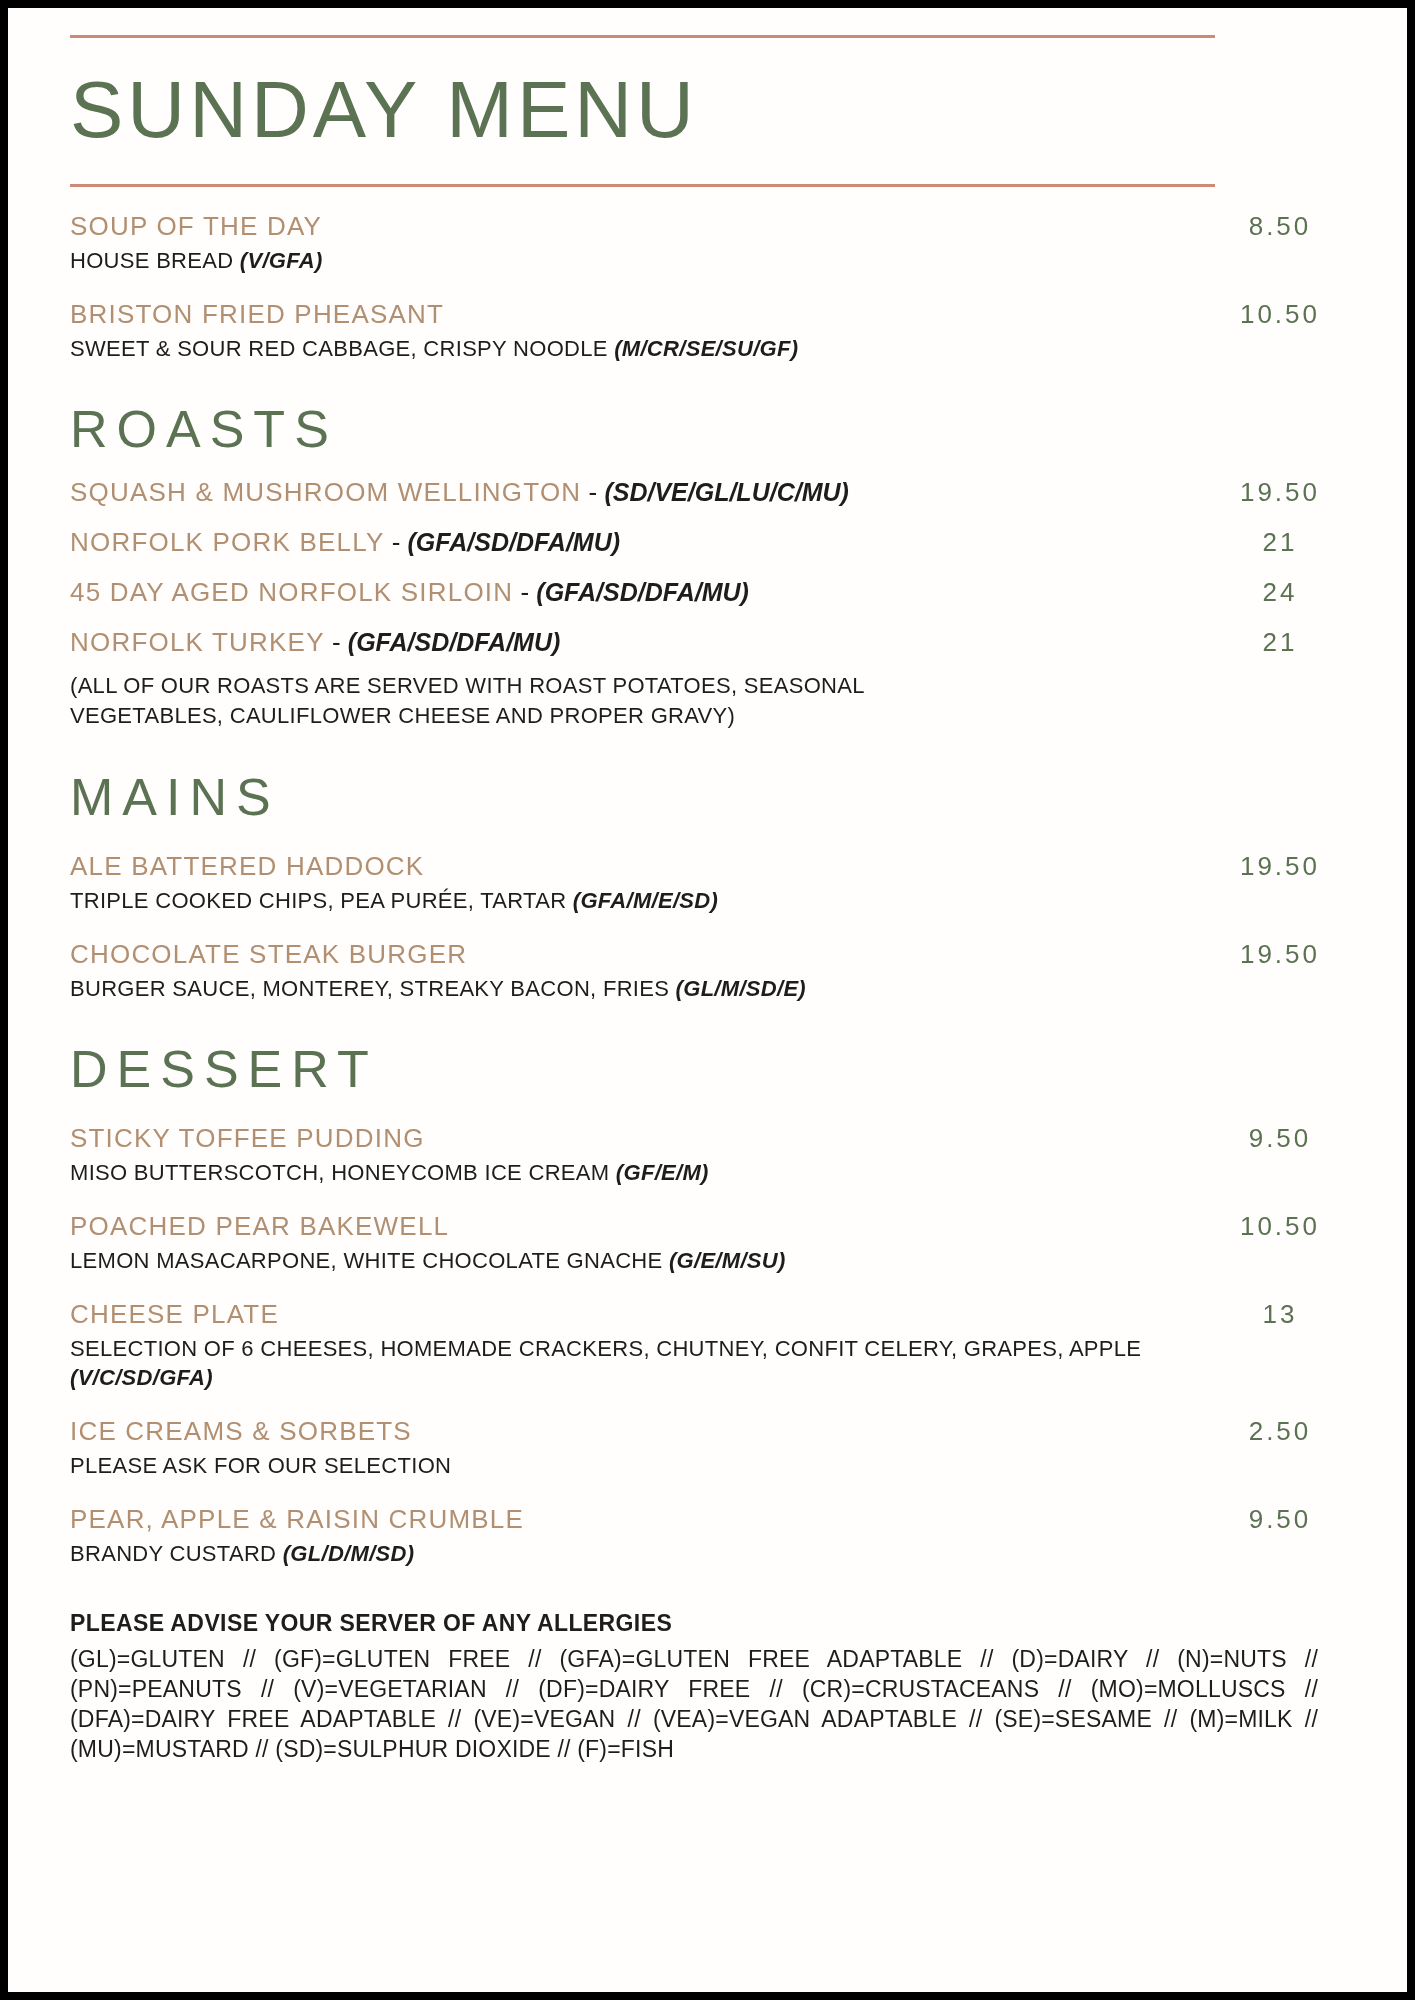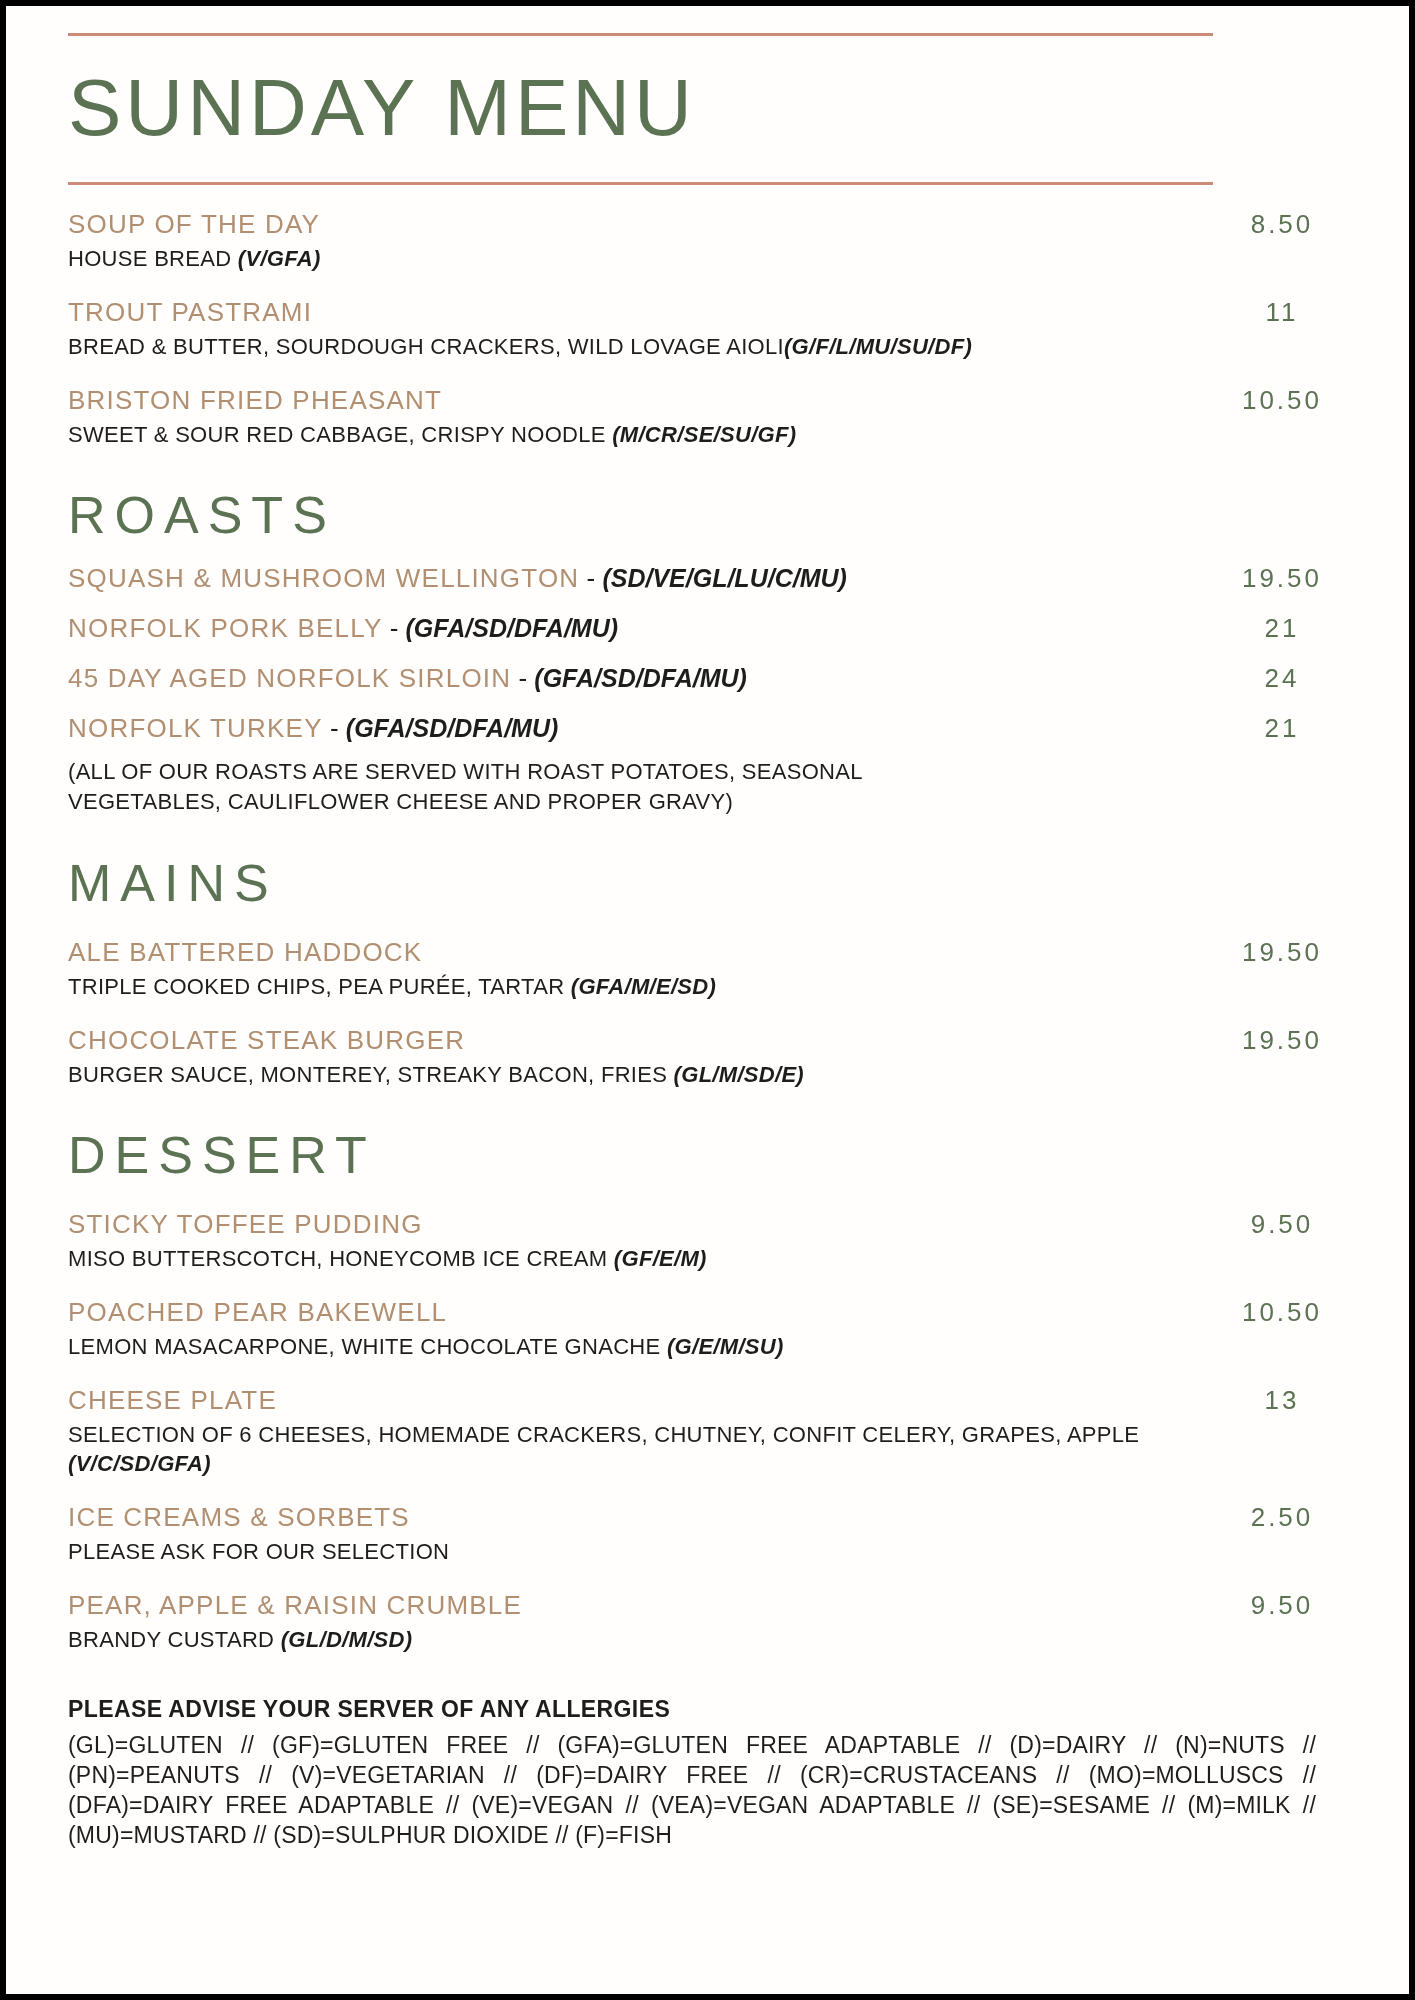--- a/index.html
+++ b/index.html
@@ -4,21 +4,21 @@
 <style>
   * { margin:0; padding:0; box-sizing:border-box; }
   html,body { background:#ffffff; }
   body {
     width:1415px; height:2000px;
     font-family:"Liberation Sans","DejaVu Sans",sans-serif;
     color:#1d1d1b;
   }
   .page {
     width:1415px; height:2000px;
-    border:6px solid #000000;
+    border:8px solid #000000;
     background:#fffefd;
     padding:0 62px;
     overflow:hidden;
   }
   .rule {
     height:3px; width:1145px;
     background:#cd8a76;
   }
   .rule-top { margin-top:27px; }
   .rule-bottom { margin-top:18px; }
@@ -94,27 +94,20 @@
   <section class="menu-section">
 
     <div class="item">
       <div class="item-head">
         <span class="head-left item-name">SOUP OF THE DAY</span>
         <span class="item-price">8.50</span>
       </div>
       <p class="item-desc"><span>HOUSE BREAD </span><span class="allergens">(V/GFA)</span></p>
     </div>
 
-    <div class="item">
-      <div class="item-head">
-        <span class="head-left item-name">TROUT PASTRAMI</span>
-        <span class="item-price">11</span>
-      </div>
-      <p class="item-desc"><span>BREAD &amp; BUTTER, SOURDOUGH CRACKERS, WILD LOVAGE AIOLI</span><span class="allergens">(G/F/L/MU/SU/DF)</span></p>
-    </div>
 
     <div class="item">
       <div class="item-head">
         <span class="head-left item-name">BRISTON FRIED PHEASANT</span>
         <span class="item-price">10.50</span>
       </div>
       <p class="item-desc"><span>SWEET &amp; SOUR RED CABBAGE, CRISPY NOODLE </span><span class="allergens">(M/CR/SE/SU/GF)</span></p>
     </div>
   </section>
 

